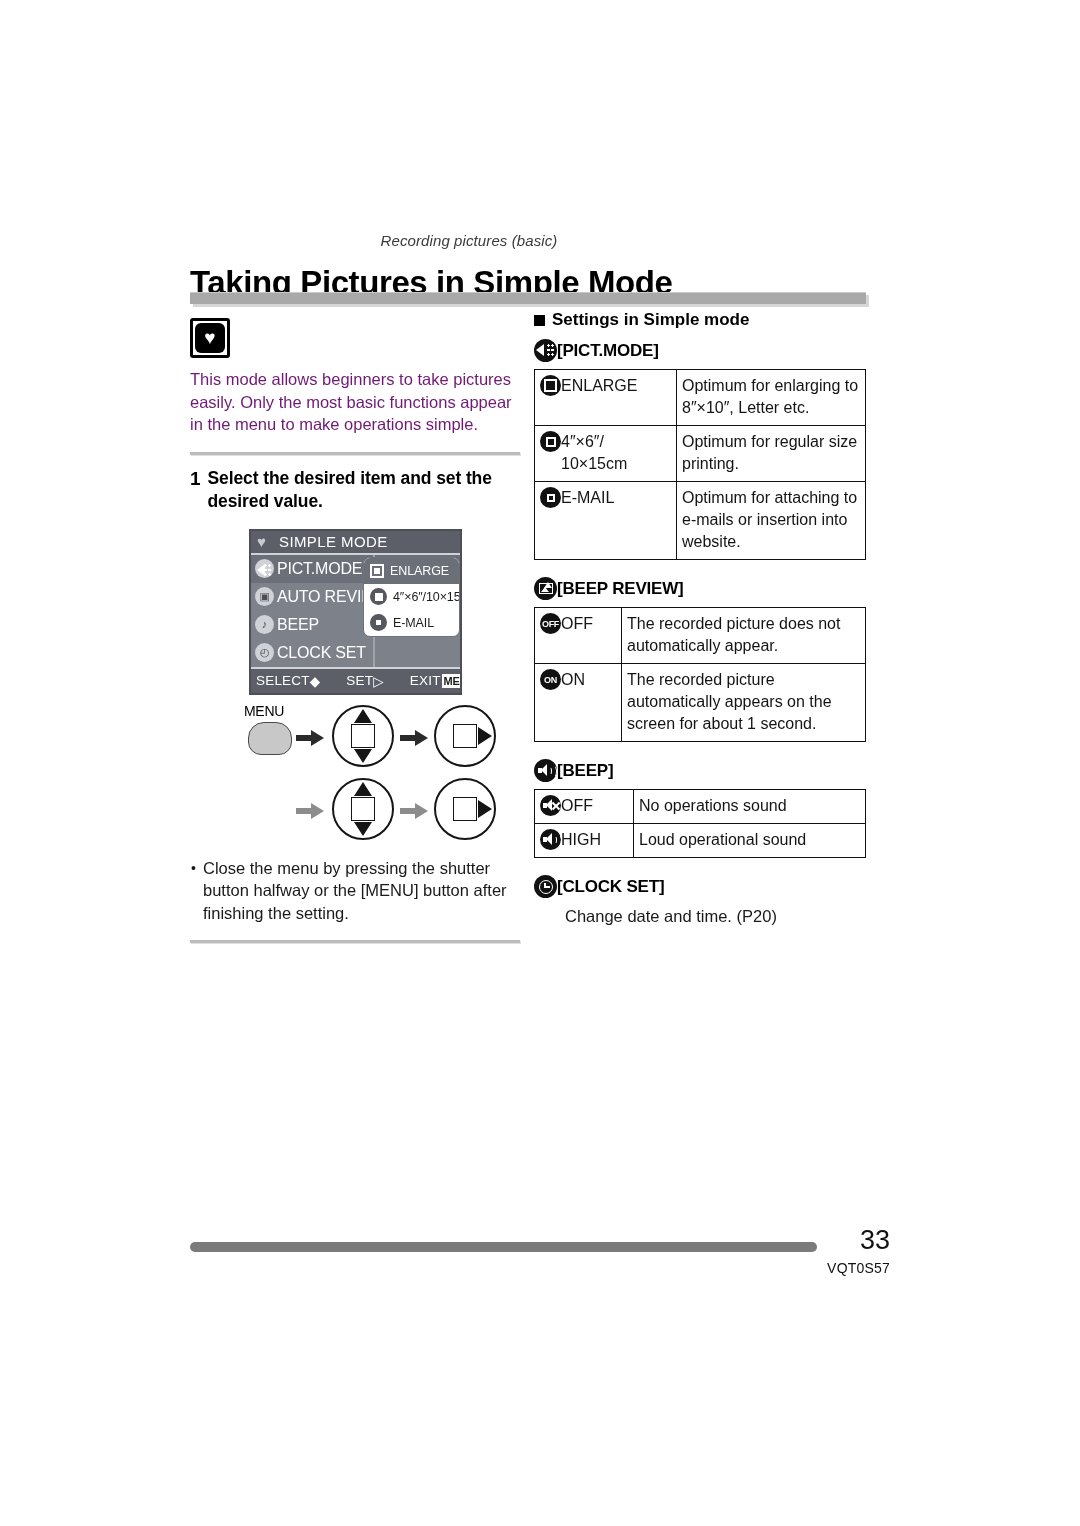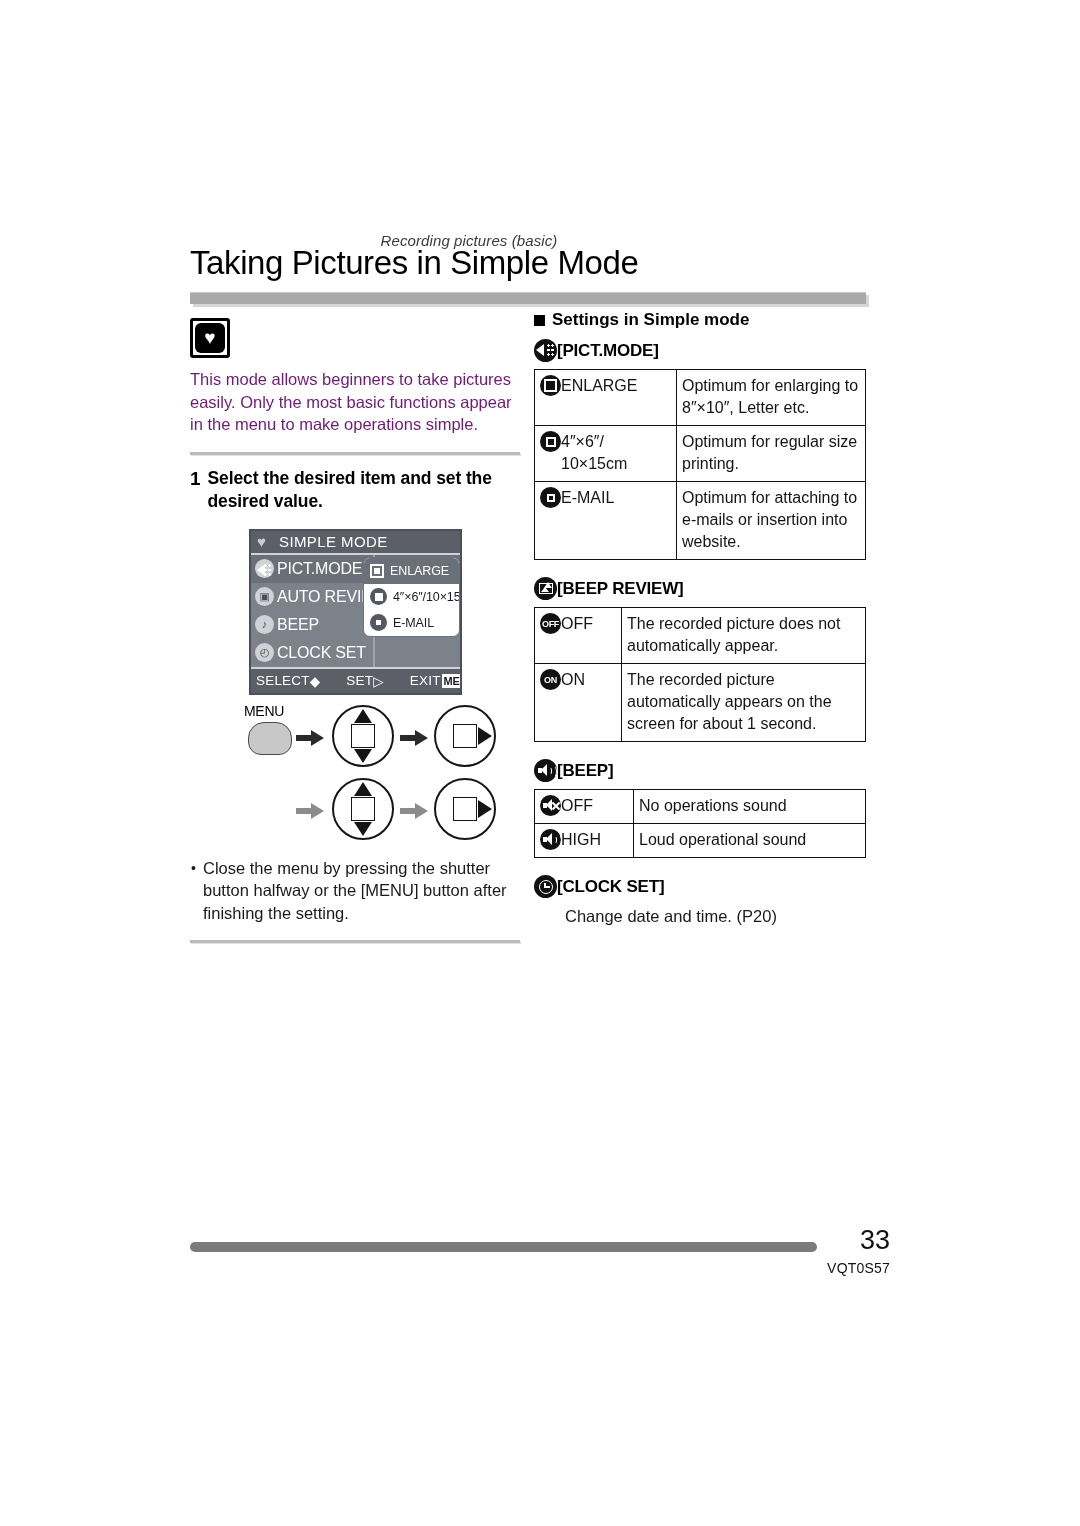--- a/index.html
+++ b/index.html
@@ -29,23 +29,23 @@
     left: 0; top: 232px;
     width: 938px;
     text-align: center;
     font-size: 15px;
     font-style: italic;
     color: #3b3b3b;
     letter-spacing: .1px;
   }
   .page-title {
     position: absolute;
-    left: 190px; top: 244px;
+    left: 190px; top: 264px;
     font-size: 33px;
-    font-weight: normal;
+    font-weight: bold;
     letter-spacing: -0.4px;
     color: #000;
   }
   .title-rule {
     position: absolute;
     left: 190px; top: 292px;
     width: 676px;
     height: 11px;
     background: #a9a9a9;
     border-top: 1px solid #c9c9c9;

